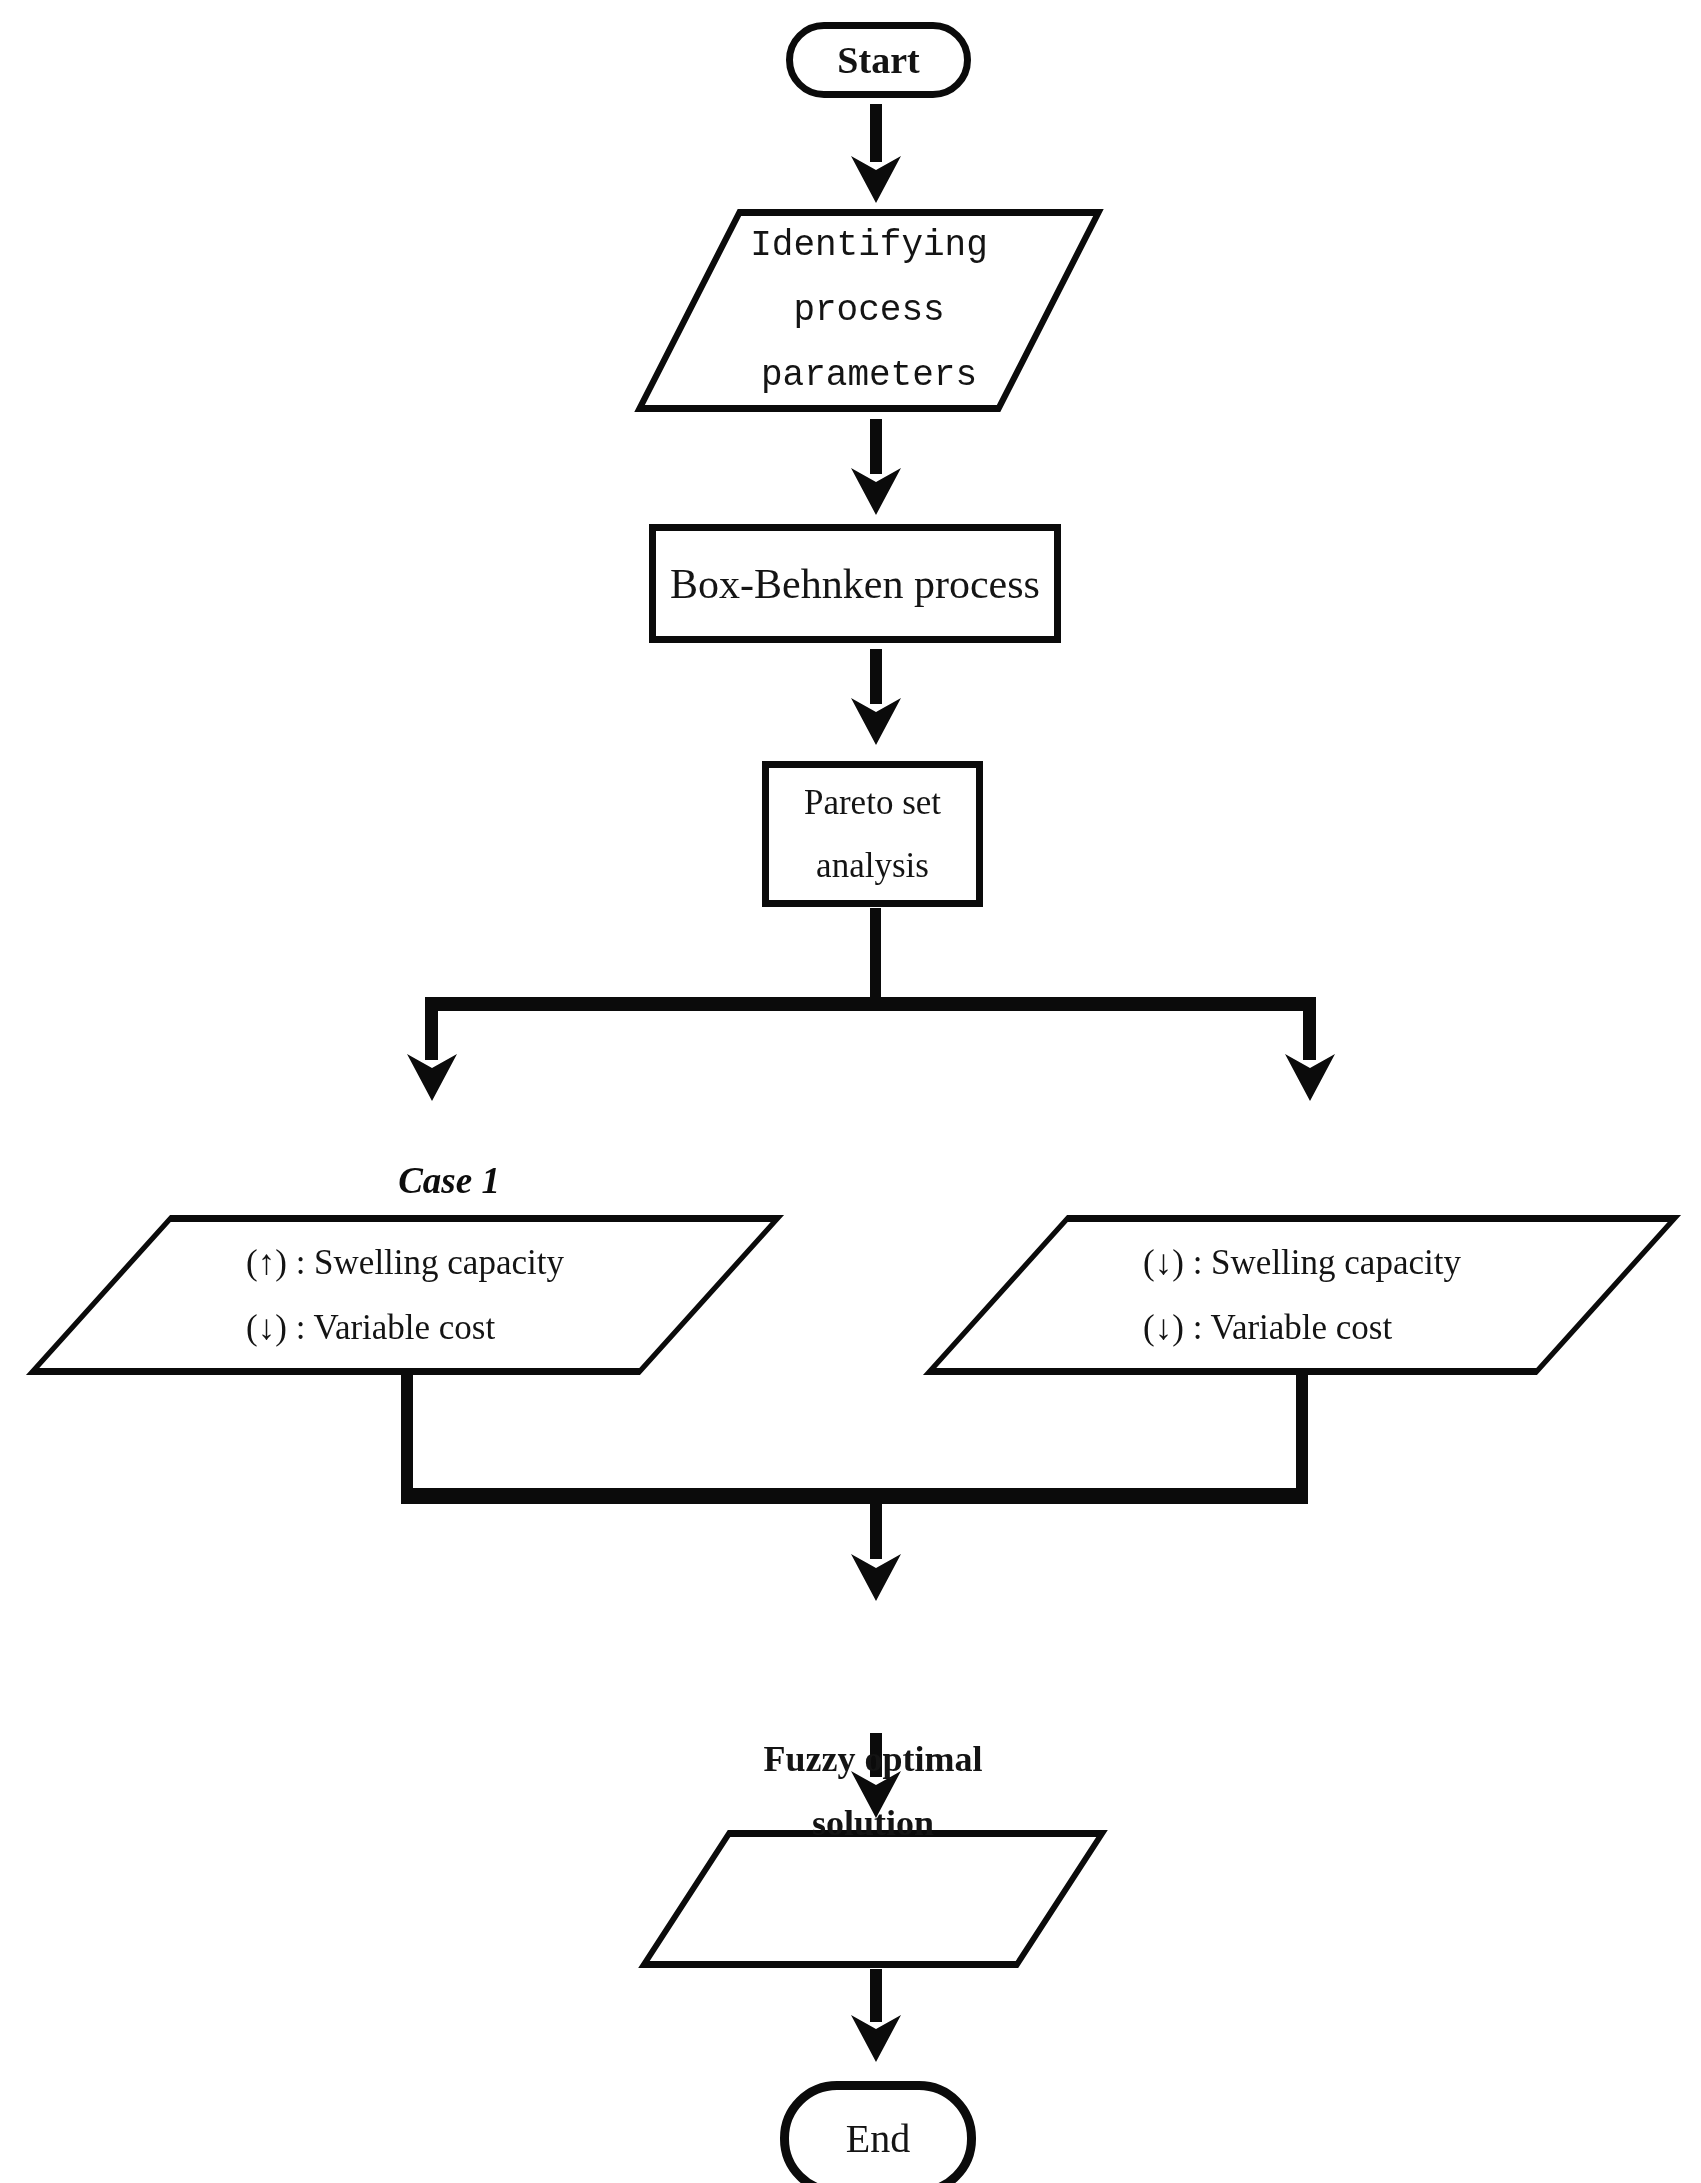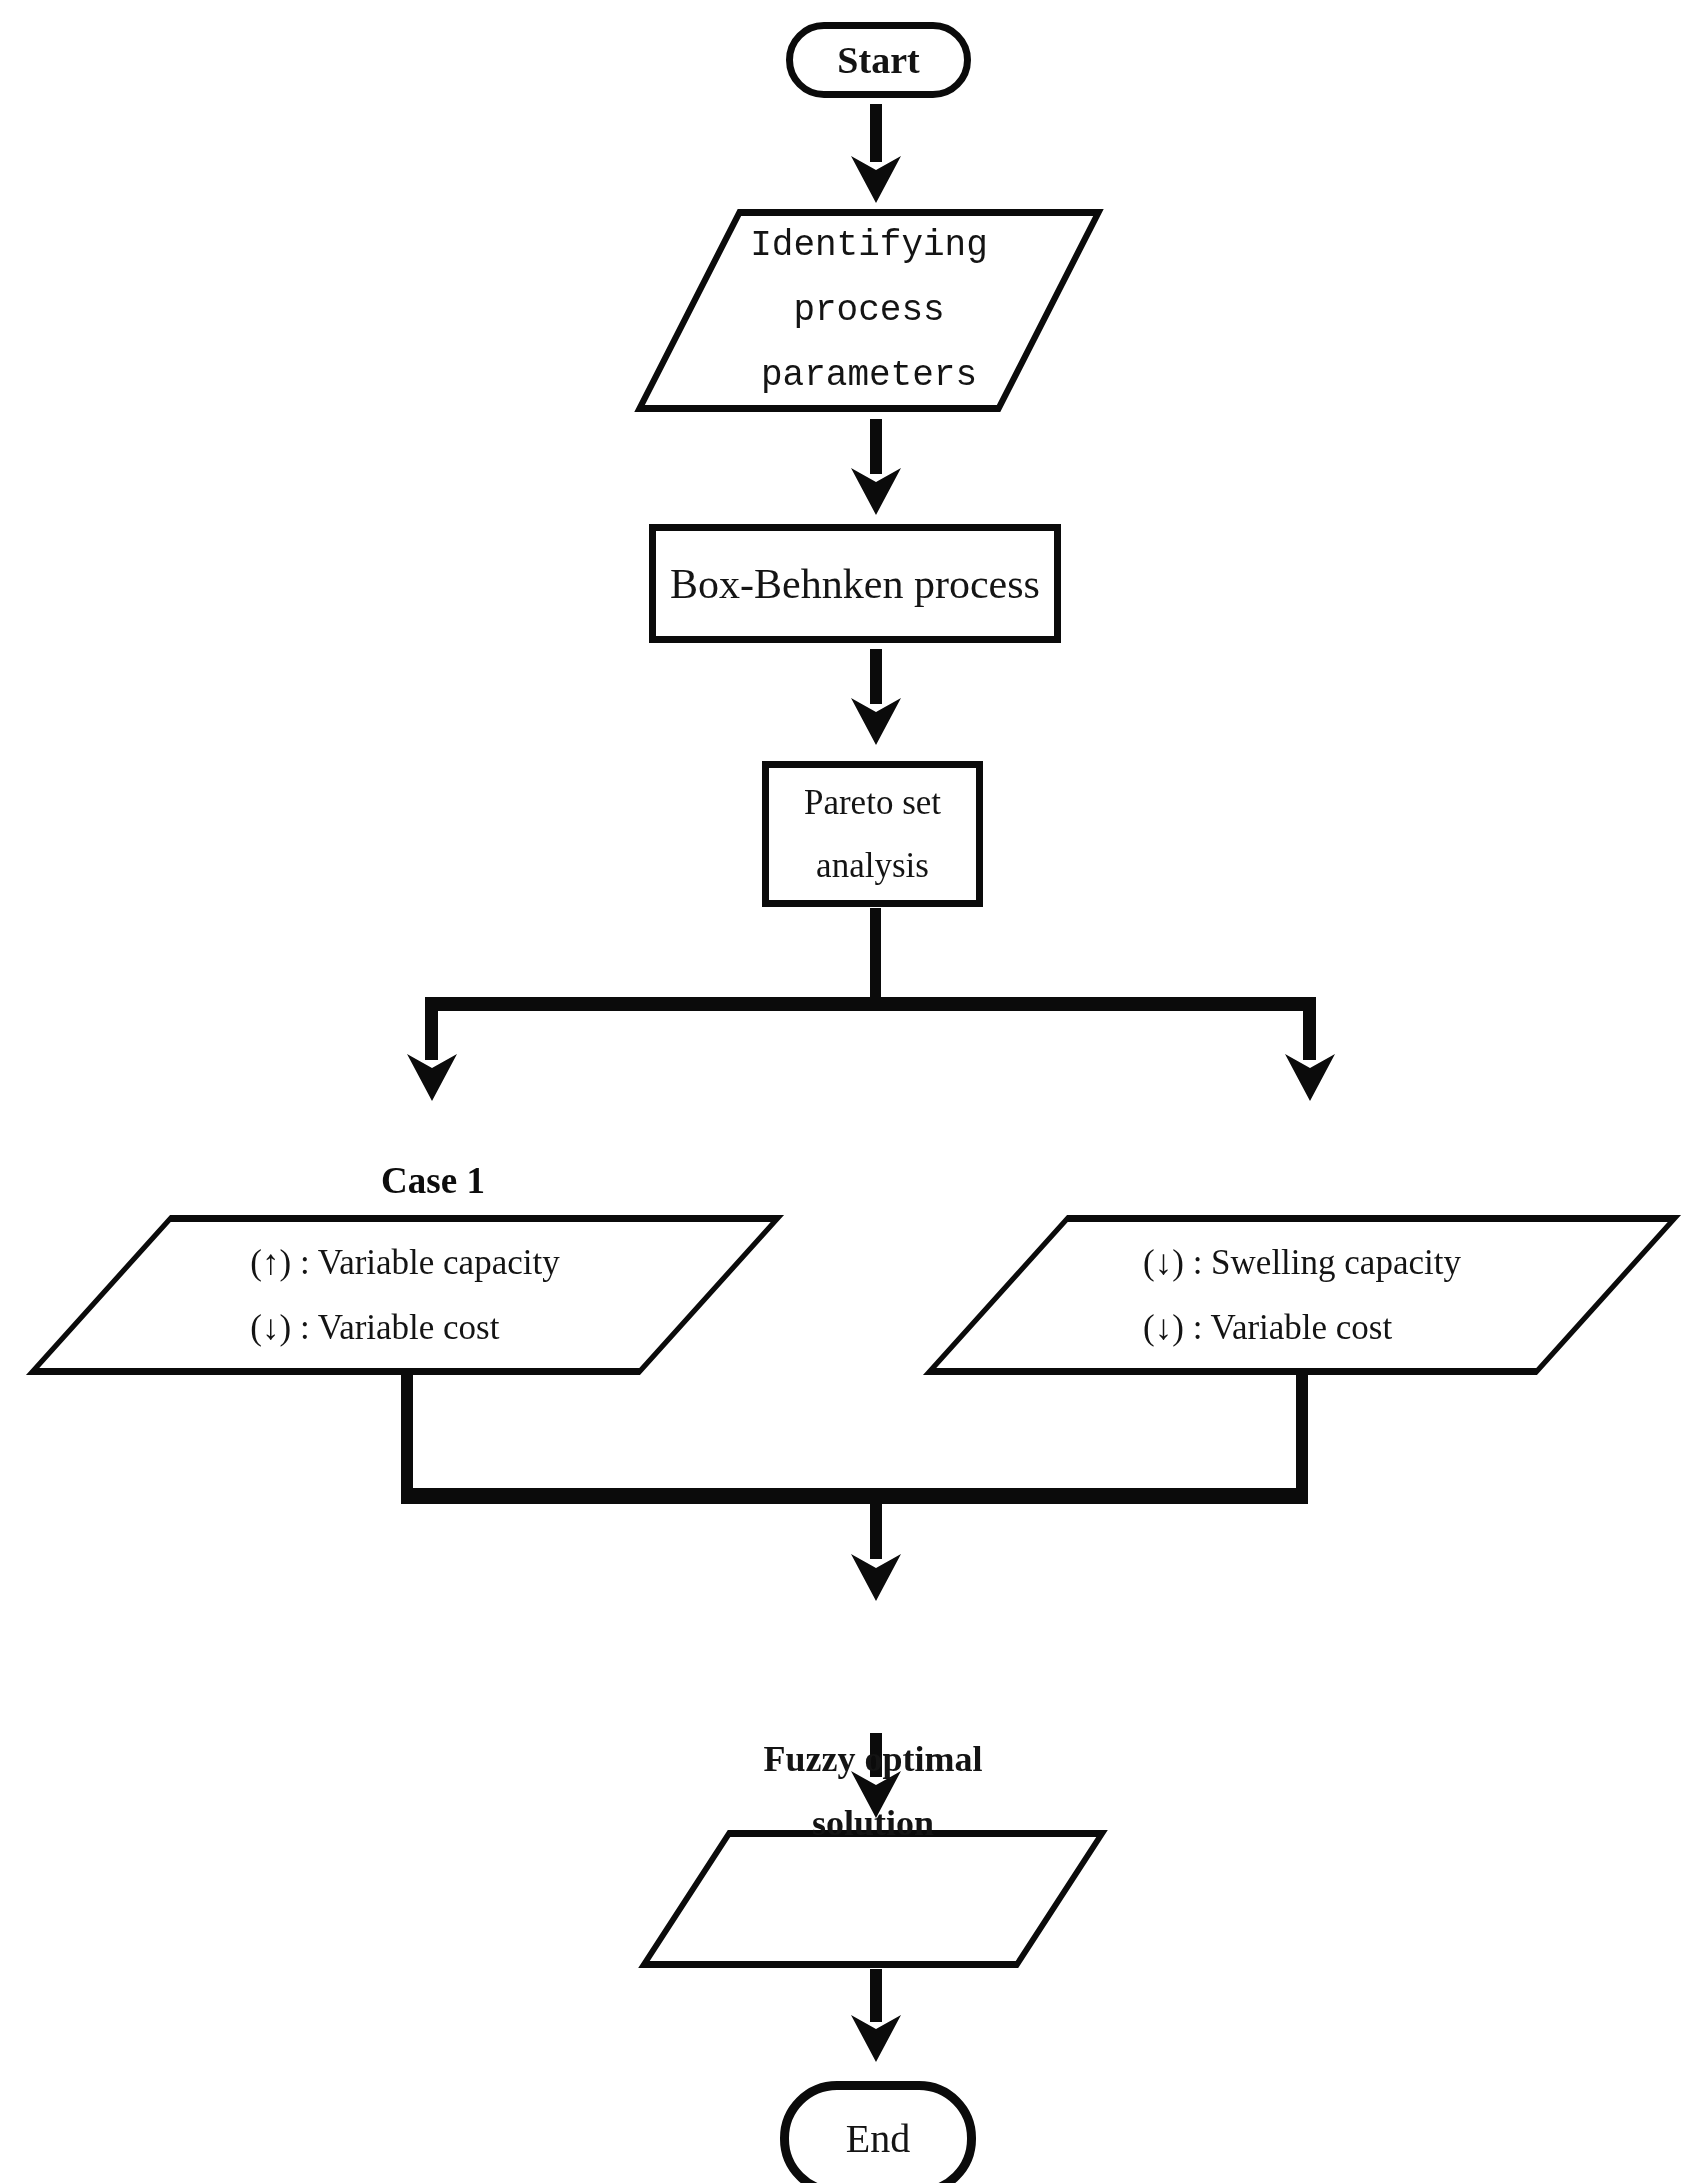--- a/index.html
+++ b/index.html
@@ -108,27 +108,27 @@
 
   <div>
     <div class="thin" style="left:870px; top:908px; width:11.3px; height:94px;"></div>
     <div class="bar" style="left:425px; top:997px; width:891px; height:14px;"></div>
     <div class="shaft" style="left:425px; top:1010px; width:13.4px; height:50px;"></div>
     <div class="arrowhead" style="left:407px; top:1054px;"></div>
     <div class="shaft" style="left:1303px; top:1010px; width:13.4px; height:50px;"></div>
     <div class="arrowhead" style="left:1285px; top:1054px;"></div>
   </div>
 
-  <div class="case-title" style="left:304px; top:1159px;">Case 1</div>
+  <div class="case-title" style="left:320px; top:1159px;font-style:italic;">Case 1</div>
   <div class="case-title" style="left:1217px; top:1217px;">Case 2</div>
 
   <div class="para" style="left:98px; top:1215px; width:614px; height:160px; transform:skewX(-42deg);"></div>
   <div class="para-text" style="left:98px; top:1215px; width:614px; height:160px; font-size:35px; line-height:65px;">
     <div class="left-block">
-      <span class="ln">(↑) : Variable capacity</span>
+      <span class="ln">(↑) : Swelling capacity</span>
       <span class="ln">(↓) : Variable cost</span>
     </div>
   </div>
 
   <div class="para" style="left:995px; top:1215px; width:614px; height:160px; transform:skewX(-42deg);"></div>
   <div class="para-text" style="left:995px; top:1215px; width:614px; height:160px; font-size:35px; line-height:65px;">
     <div class="left-block">
       <span class="ln">(↓) : Swelling capacity</span>
       <span class="ln">(↓) : Variable cost</span>
     </div>

